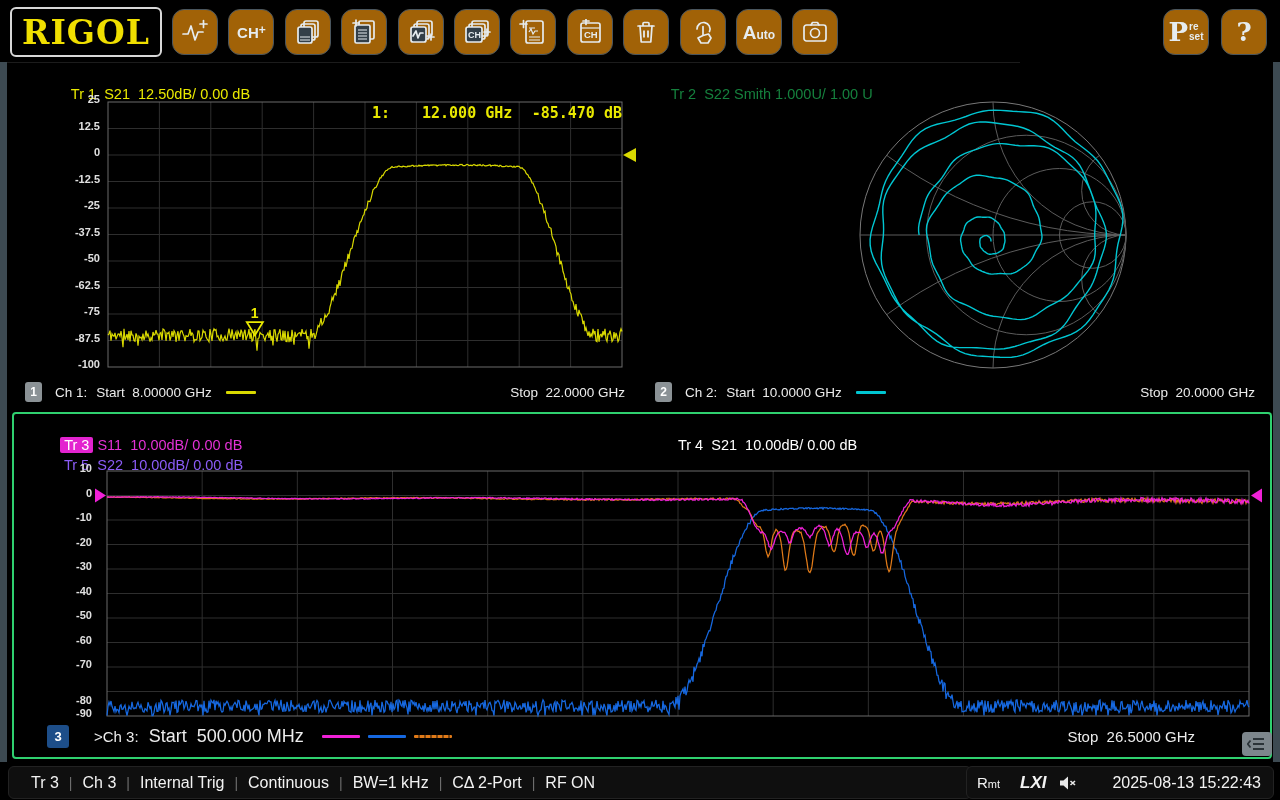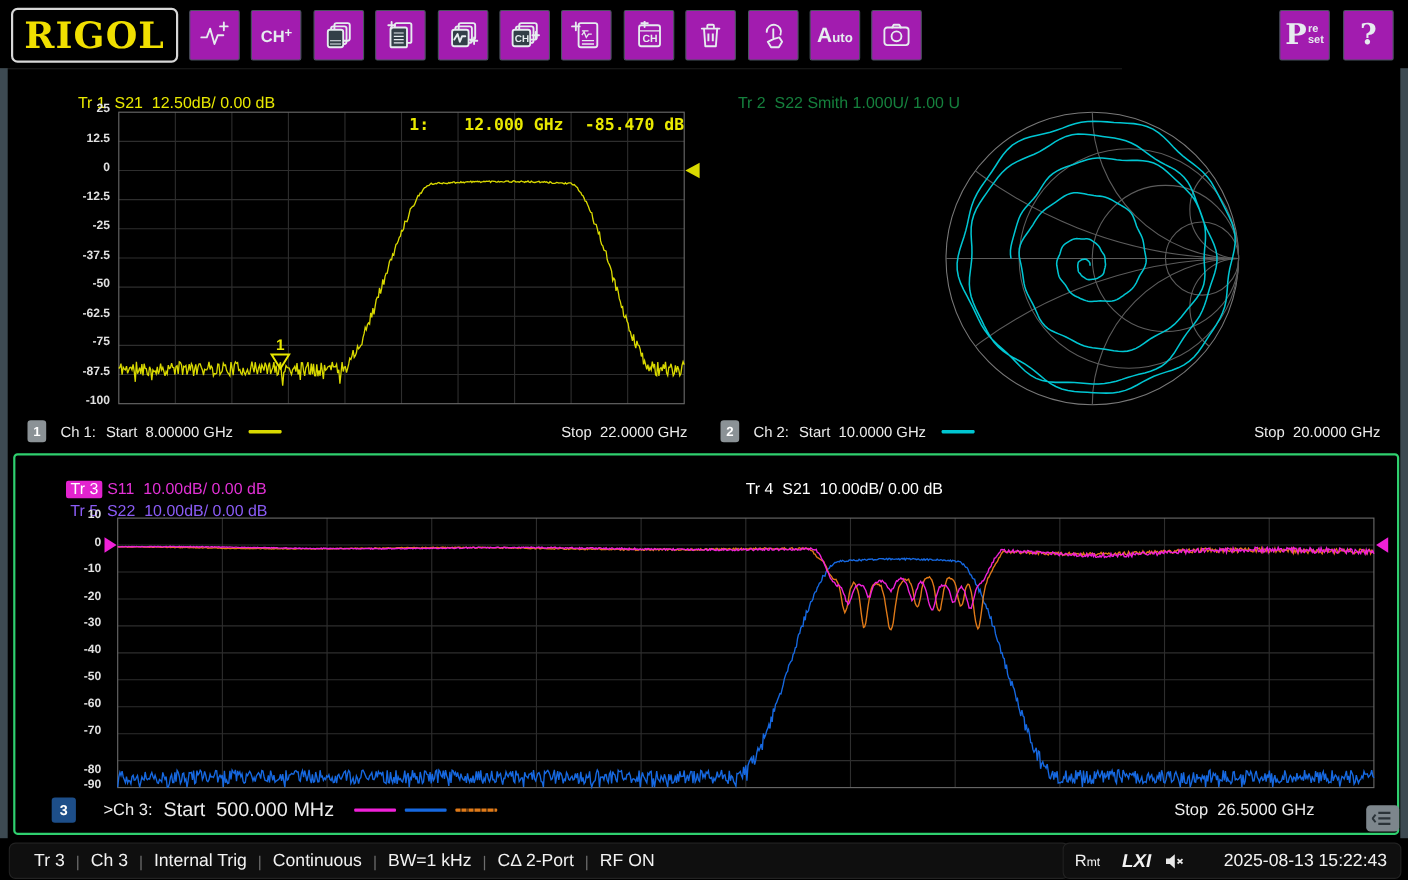--- a/index.html
+++ b/index.html
@@ -3,21 +3,21 @@
 <meta charset="utf-8">
 <style>
   html,body{margin:0;padding:0;background:#000;}
   #screen{position:relative;width:1280px;height:800px;background:#000;overflow:hidden;
           font-family:"Liberation Sans",sans-serif;color:#e8e8e8;}
   
   #toolbar{position:absolute;left:0;top:0;width:1020px;height:62px;background:#000;border-bottom:1px solid #1c1c1c;}
   #logo{position:absolute;left:10px;top:7px;width:148px;height:46px;background:#000;border:2px solid #d8d8d8;
         border-radius:6px;display:flex;align-items:center;justify-content:center;
         font-family:"DejaVu Serif",serif;font-weight:bold;font-size:33px;letter-spacing:1px;color:#f0df00;}
-  .tbtn{position:absolute;top:9px;width:44px;height:44px;background:#a21caf;border:1px solid #49555e;border-radius:2px;
+  .tbtn{position:absolute;top:9px;width:44px;height:44px;background:#a16207;border:1px solid #49555e;border-radius:12px;
         display:flex;align-items:center;justify-content:center;color:#e6ecef;}
   .tbtn svg{display:block;}
   .tbtn .txt{font-weight:bold;font-size:15px;color:#e6ecef;line-height:1;}
   .tbtn .sup{font-size:12px;font-weight:bold;vertical-align:4px;}
   #preset-button{left:1163px;} #help-button{left:1221px;}
   .pcol{display:flex;align-items:center;}
   .pbig{font-size:26px;font-weight:bold;font-family:"DejaVu Serif",serif;}
   .psmall{display:flex;flex-direction:column;font-size:10px;font-weight:bold;line-height:10px;margin-left:1px;}
   .qmark{font-size:26px;font-weight:bold;font-family:"DejaVu Serif",serif;}
   

